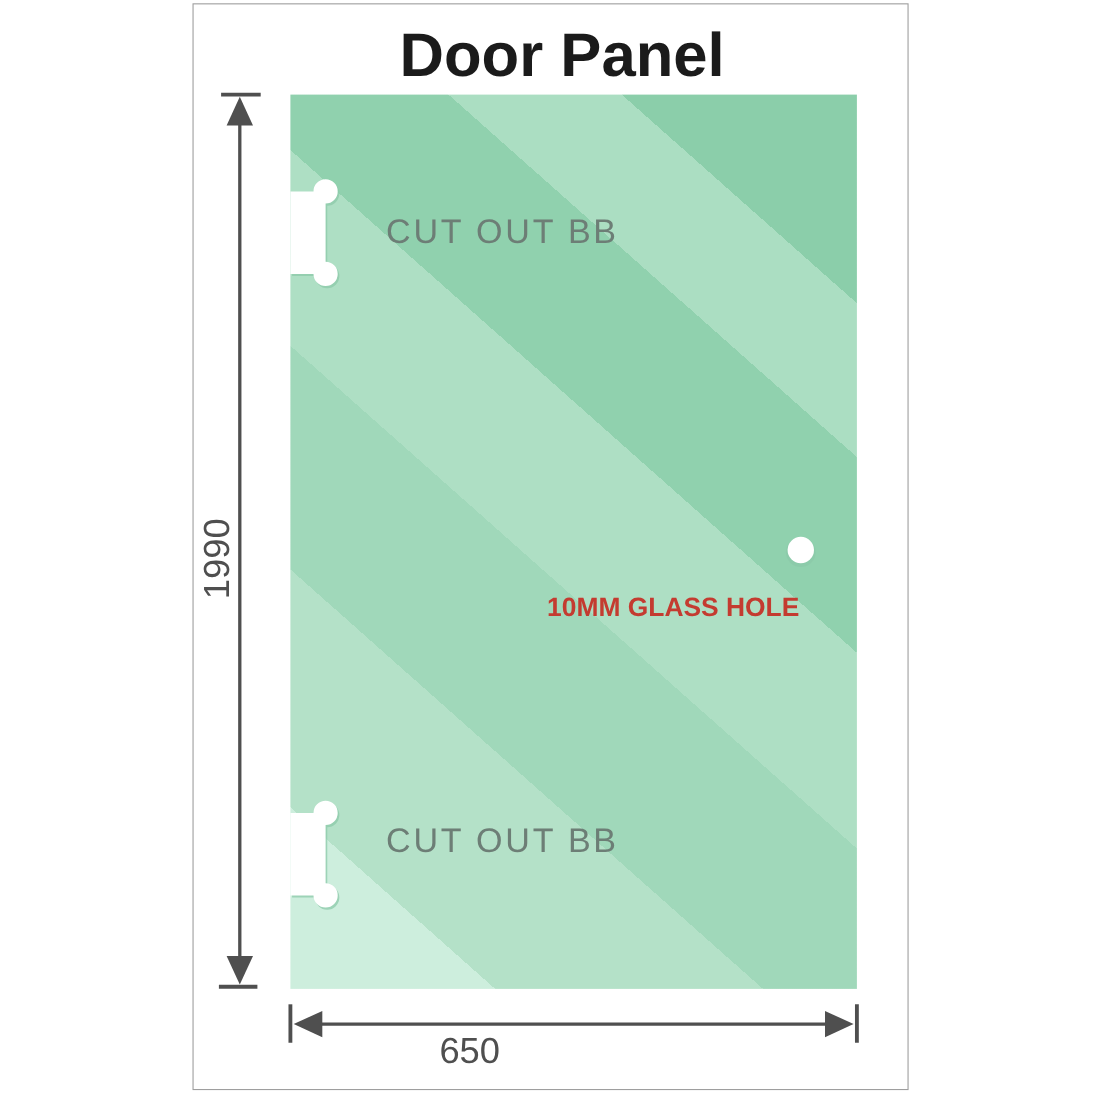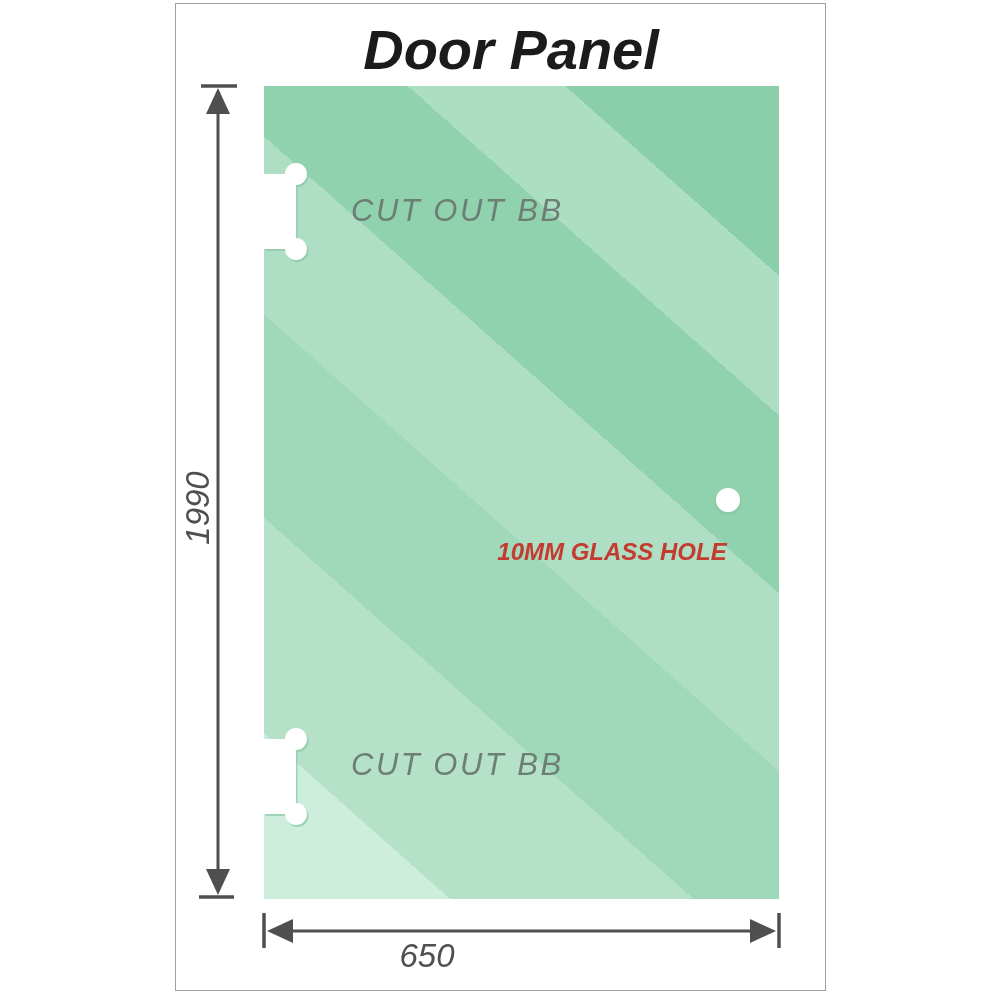--- a/index.html
+++ b/index.html
@@ -19,21 +19,20 @@
   }
   .frame {
     position: absolute;
     left: 175px;
     top: 3px;
     width: 651px;
     height: 988px;
     background: #ffffff;
     border: 1.5px solid #9e9e9e;
     box-sizing: border-box;
-    font-style: italic;
   }
   .frame svg {
     position: absolute;
     left: 0;
     top: 0;
     display: block;
   }
   svg text {
     font-family: "Liberation Sans", sans-serif;
   }

